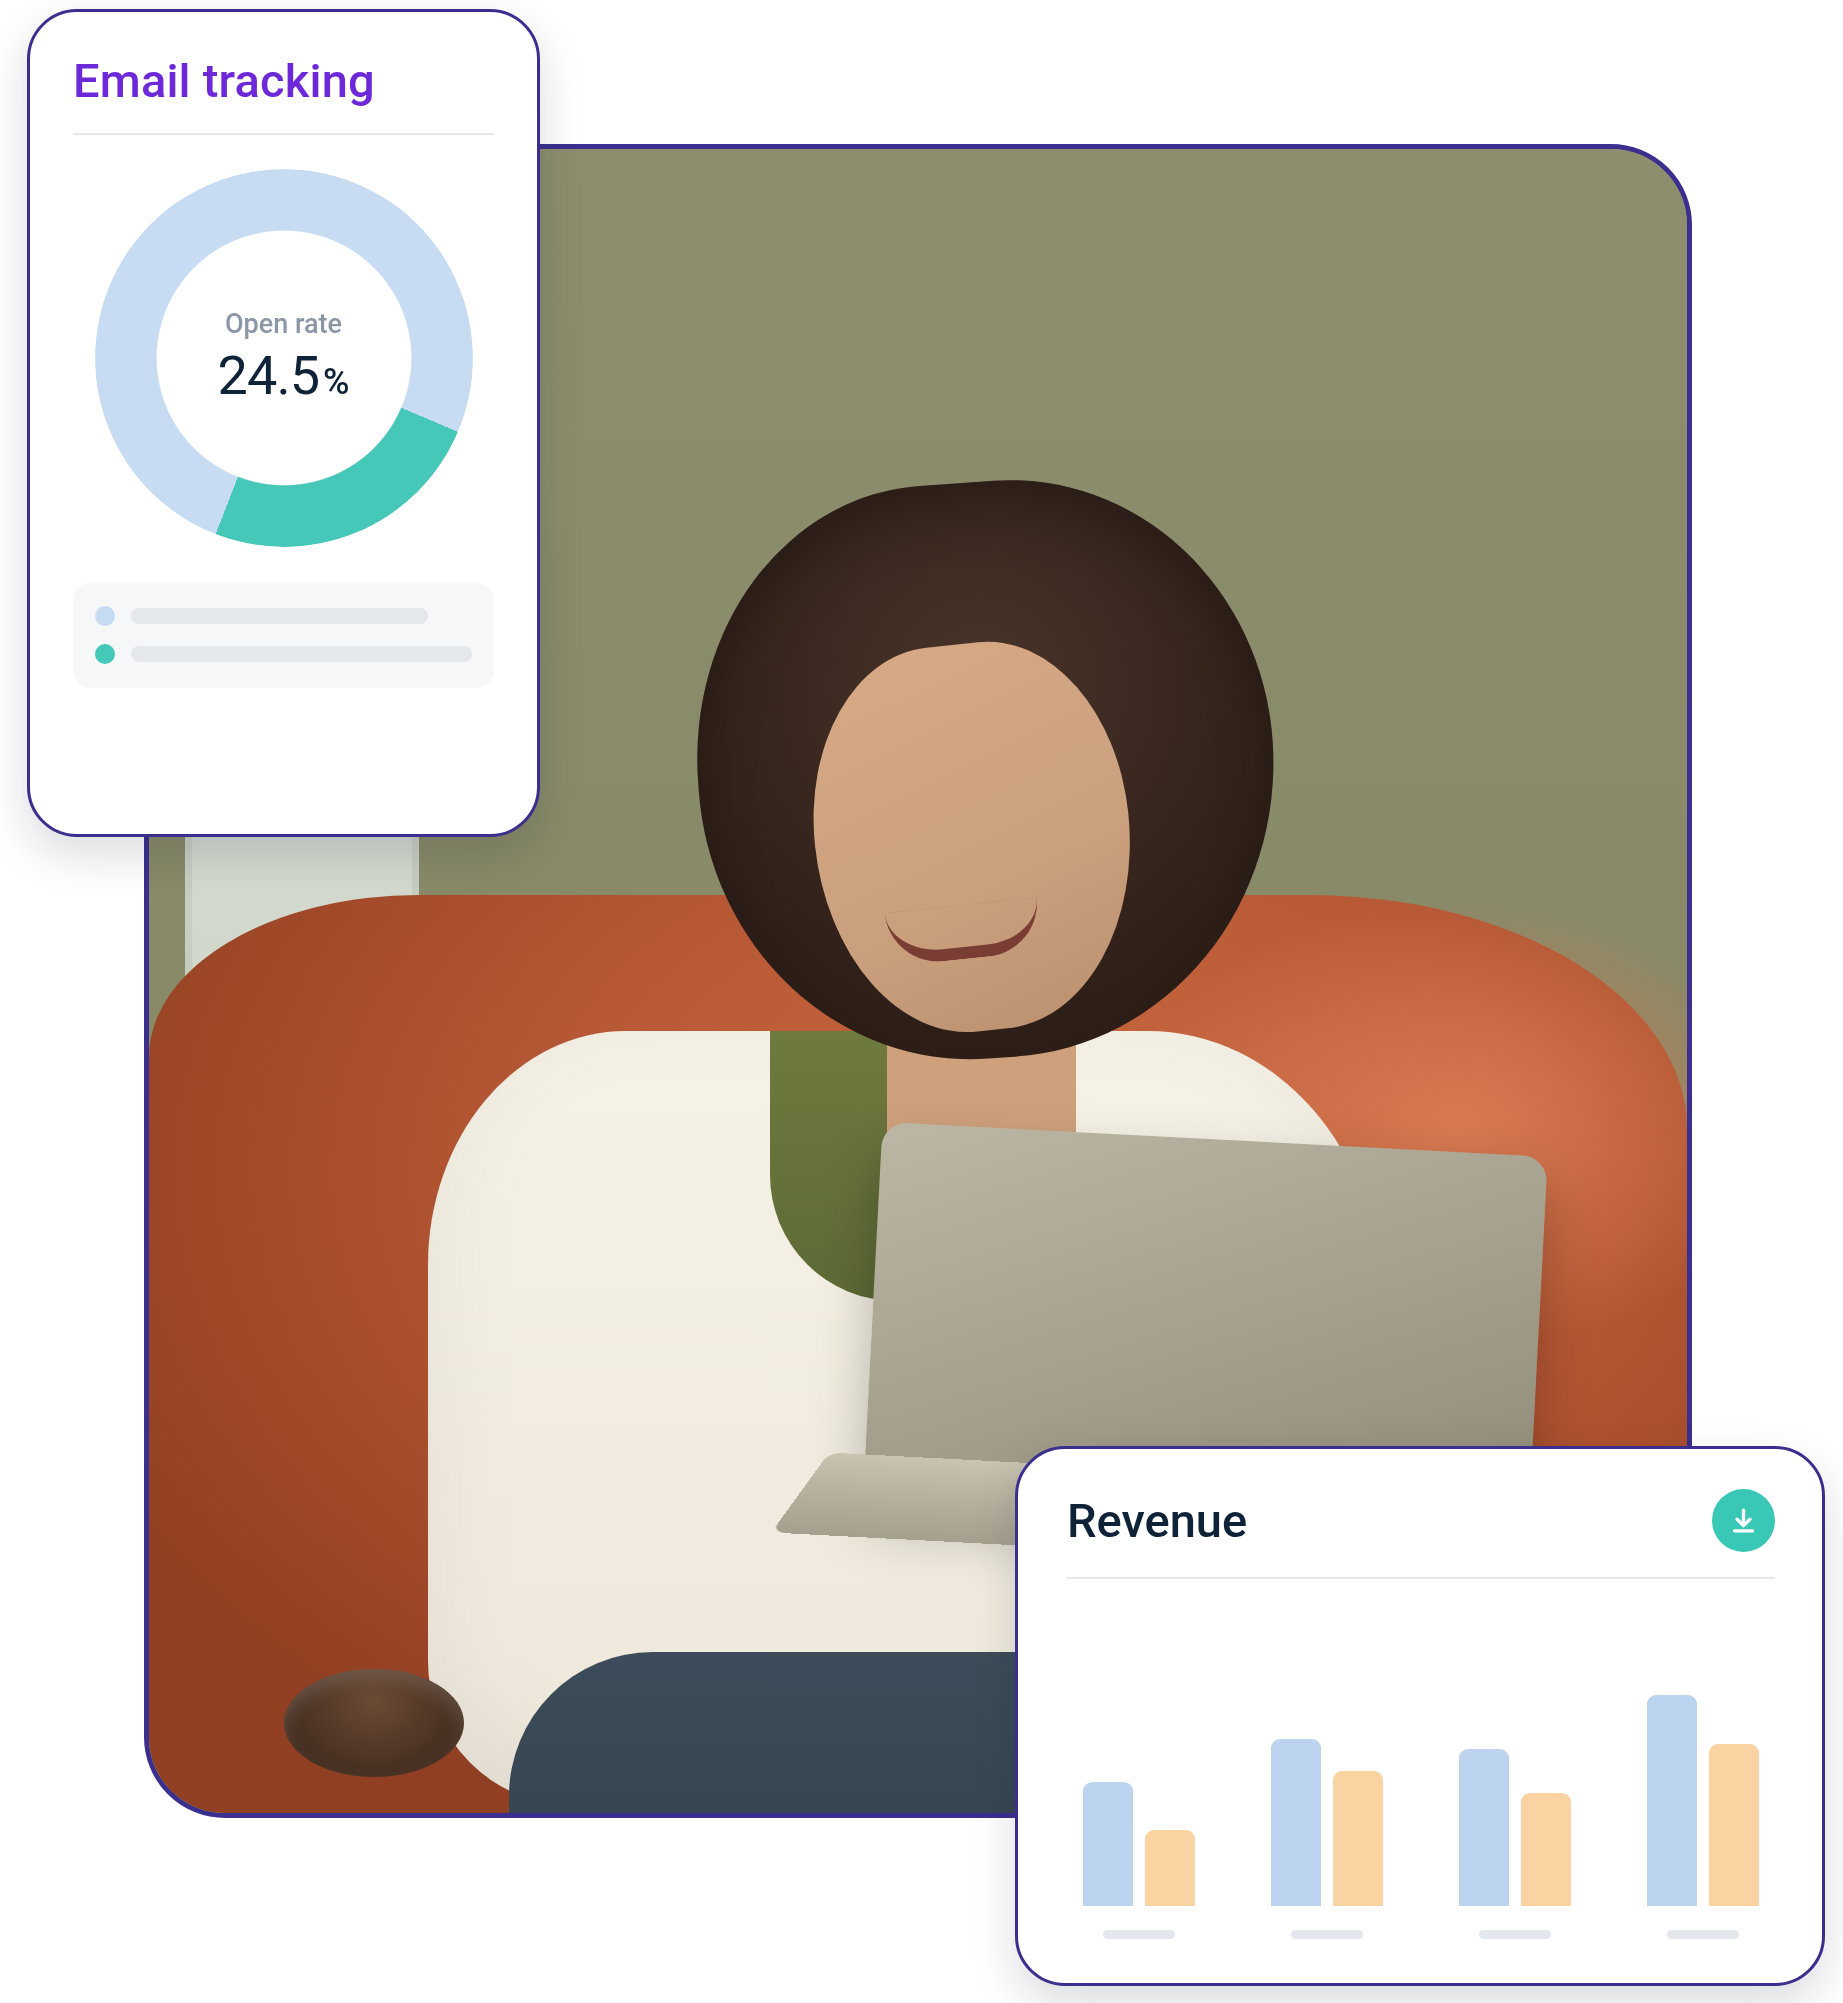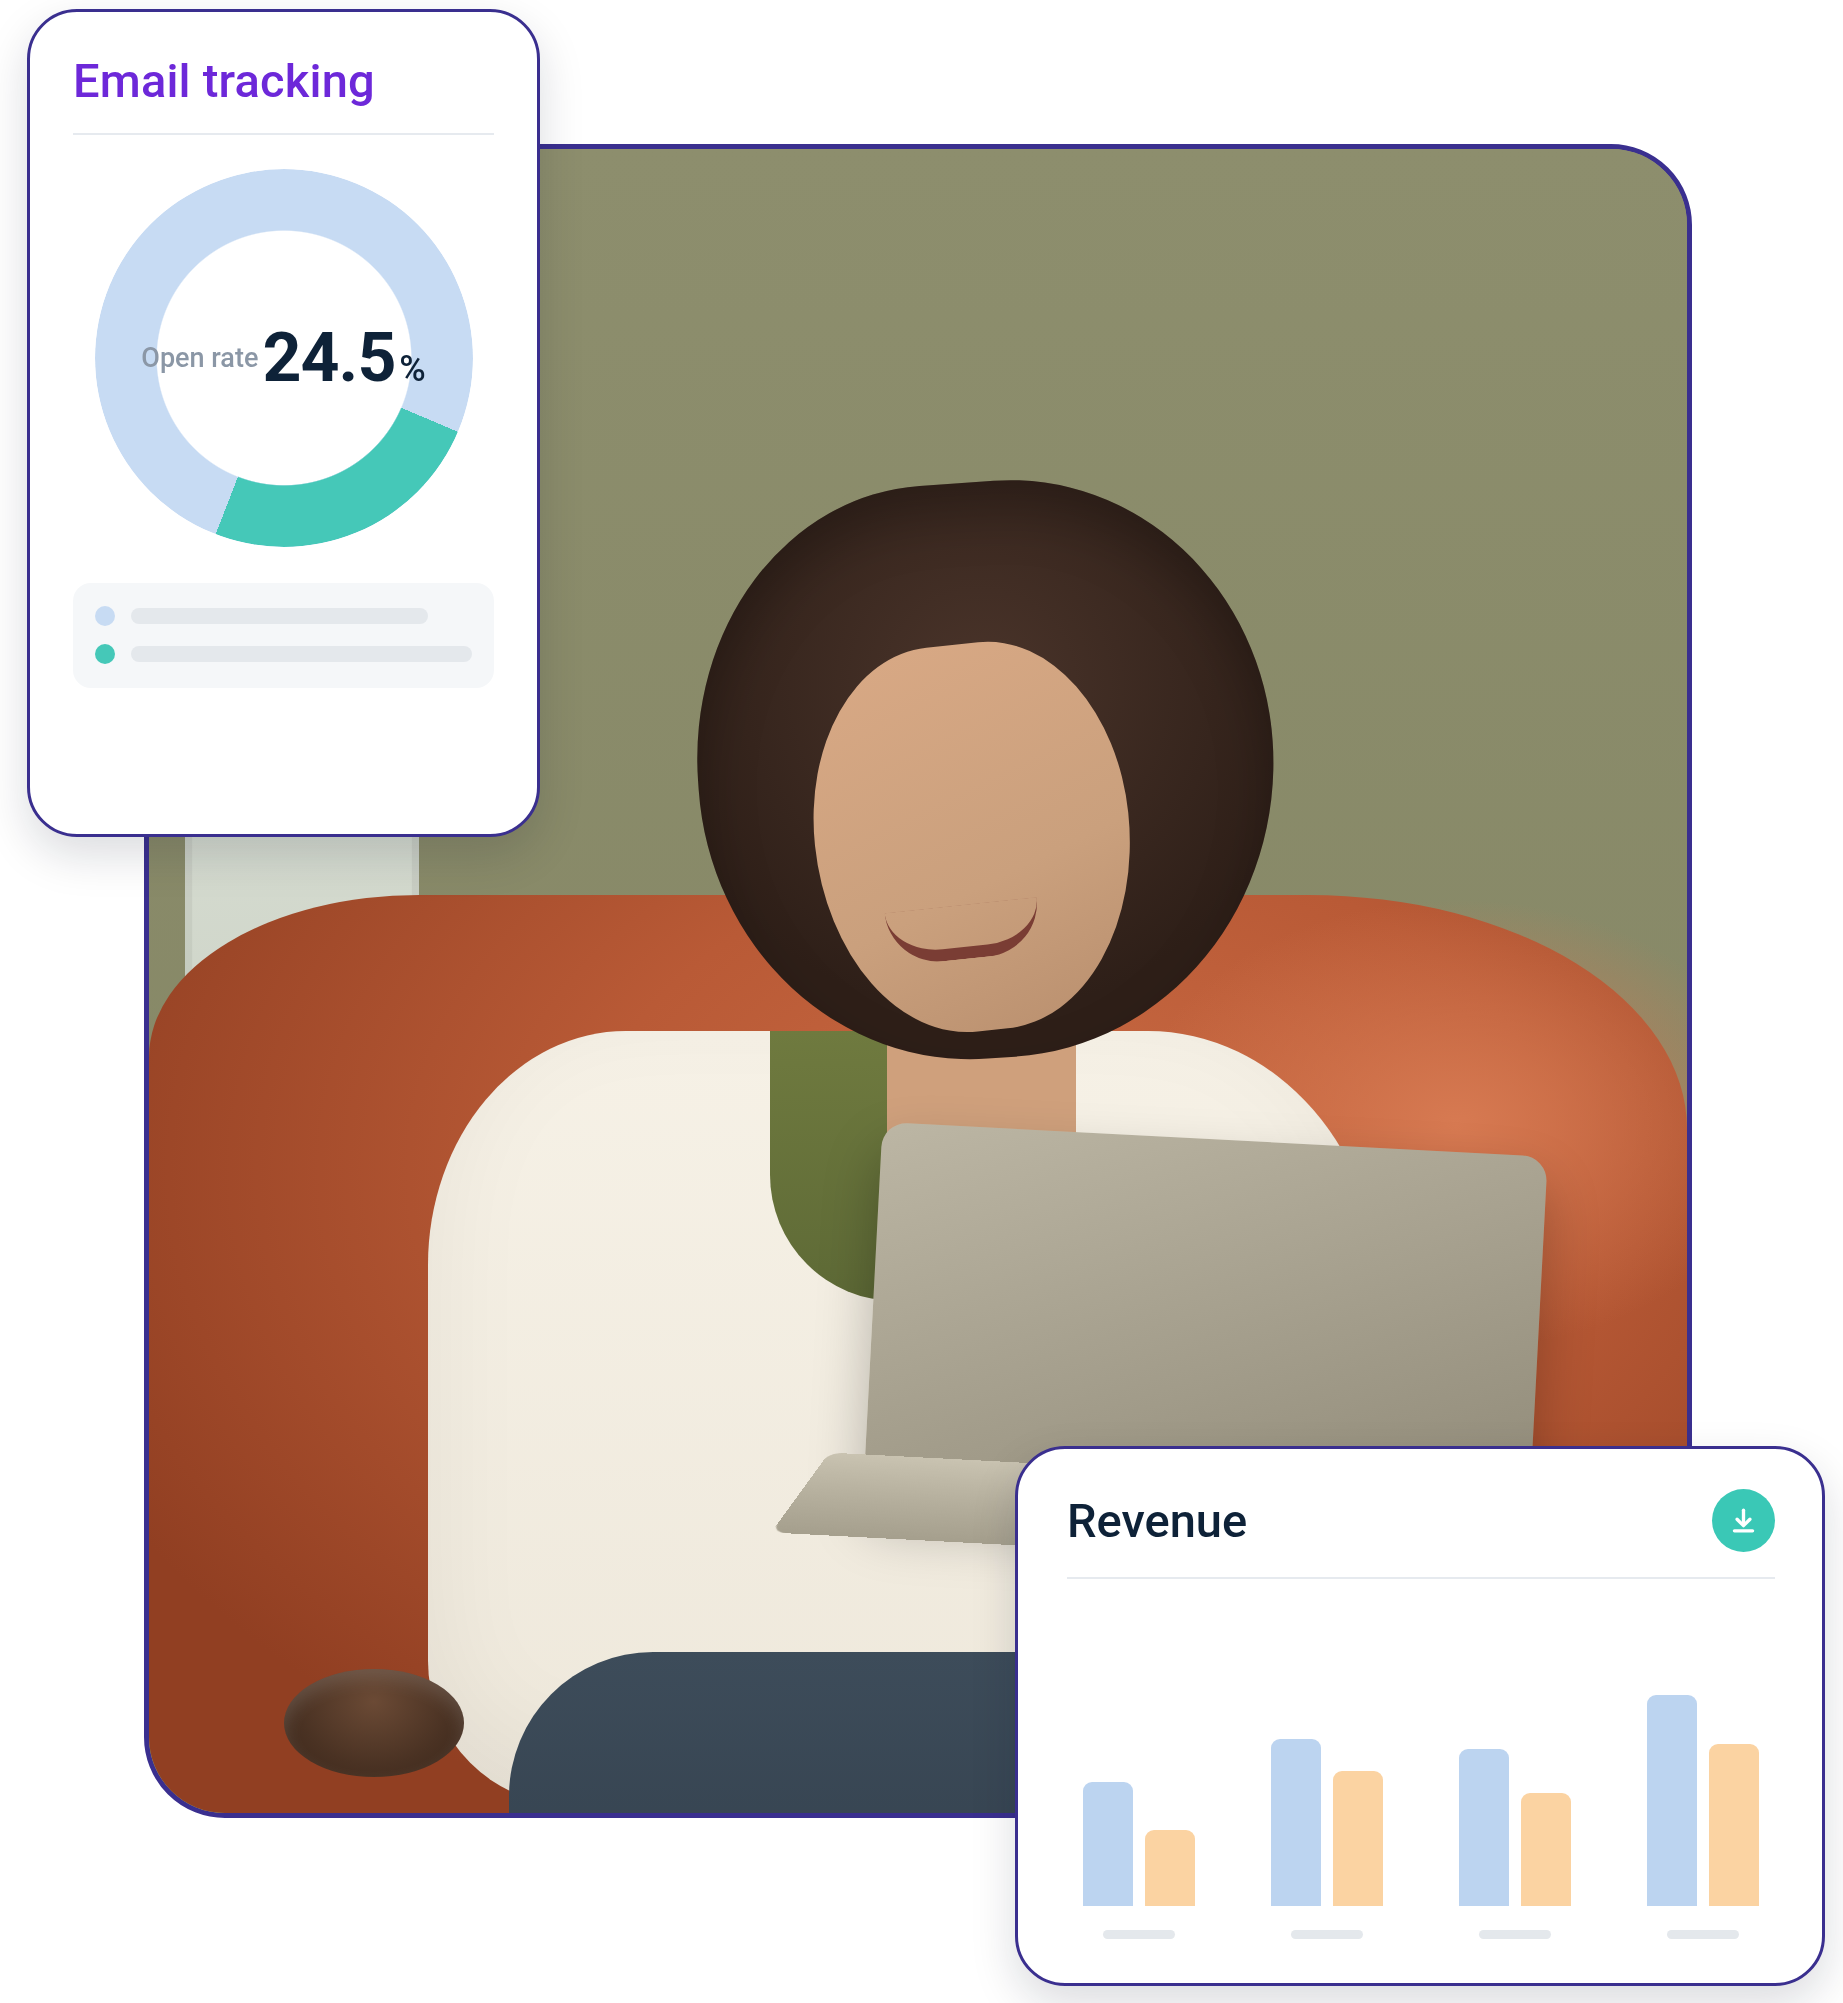--- a/index.html
+++ b/index.html
@@ -153,31 +153,31 @@
   .donut-fill {
     position:absolute; inset:0;
     border-radius:50%;
     
     background: conic-gradient(from 113deg, #45c8b8 0deg calc(var(--pct) * 3.6deg), transparent 0);
     -webkit-mask: radial-gradient(circle 128px at 50% 50%, transparent 99%, #000 100%);
             mask: radial-gradient(circle 128px at 50% 50%, transparent 99%, #000 100%);
   }
   .donut-center {
     position:absolute; inset:0;
-    display:flex; flex-direction:row; align-items:center; justify-content:center;
+    display:flex; flex-direction:column; align-items:center; justify-content:center;
     gap: 4px;
   }
   .donut-label {
     font-size: 27px; color: #8b97a6; font-weight: 500;
   }
   .donut-value {
     display:flex; align-items:baseline; gap:3.6px;
     color:#0e2238;
   }
-  .donut-value .num { font-size: 68px; font-weight: 700; letter-spacing: -0.9px;}
+  .donut-value .num { font-size: 54px; font-weight: 400; letter-spacing: -0.9px;}
   .donut-value .pct { font-size: 36px; font-weight: 500; }
 
   .legend-box {
     margin-top: 36px;
     background: #f5f7f9;
     border-radius: 18px;
     padding: 23.4px 21.6px;
   }
   .legend-row { display:flex; align-items:center; gap:16px; }
   .legend-row + .legend-row { margin-top: 18px; }

